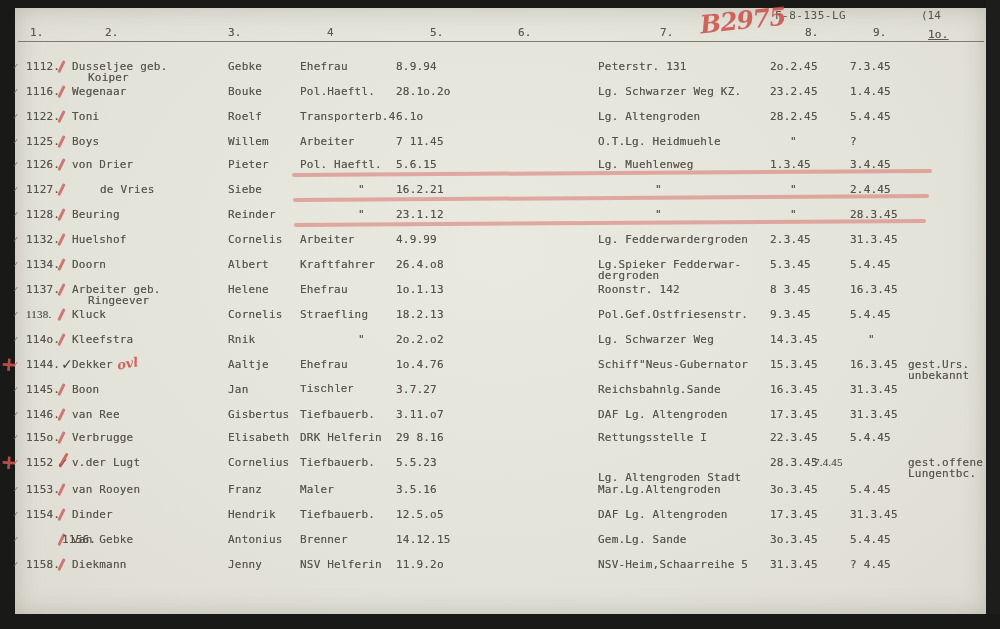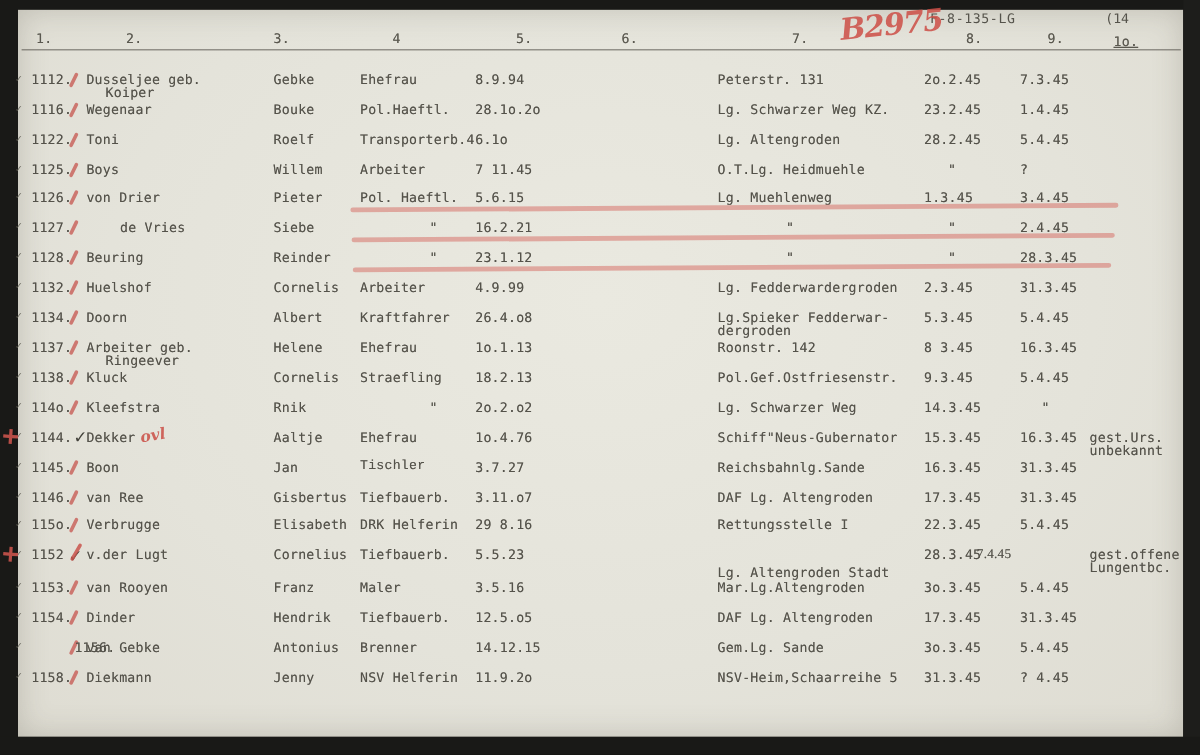--- a/index.html
+++ b/index.html
@@ -185,21 +185,21 @@
         <span class="t" style="left: 228px; top: 0px;">Helene</span>
         <span class="t" style="left: 300px; top: 0px;">Ehefrau</span>
         <span class="t" style="left: 396px; top: 0px;">1o.1.13</span>
         <span class="t" style="left: 598px; top: 0px;">Roonstr. 142</span>
         <span class="t" style="left: 770px; top: 0px;">8 3.45</span>
         <span class="t" style="left: 850px; top: 0px;">16.3.45</span>
       </div>
       <div class="row" style="top: 308px;">
         <span class="chk" style="left: 13px; top: 1px;">✓</span>
         <span class="rslash" style="left: 60px; top: 0px;"></span>
-        <span class="t" style="left: 26px; top: 0px;">1138.</span>
+        <span class="t" style="left: 26px; top: 0px; font-family: Liberation Serif, serif;">1138.</span>
         <span class="t" style="left: 72px; top: 0px;">Kluck</span>
         <span class="t" style="left: 228px; top: 0px;">Cornelis</span>
         <span class="t" style="left: 300px; top: 0px;">Straefling</span>
         <span class="t" style="left: 396px; top: 0px;">18.2.13</span>
         <span class="t" style="left: 598px; top: 0px;">Pol.Gef.Ostfriesenstr.</span>
         <span class="t" style="left: 770px; top: 0px;">9.3.45</span>
         <span class="t" style="left: 850px; top: 0px;">5.4.45</span>
       </div>
       <div class="row" style="top: 333px;">
         <span class="chk" style="left: 13px; top: 1px;">✓</span>

